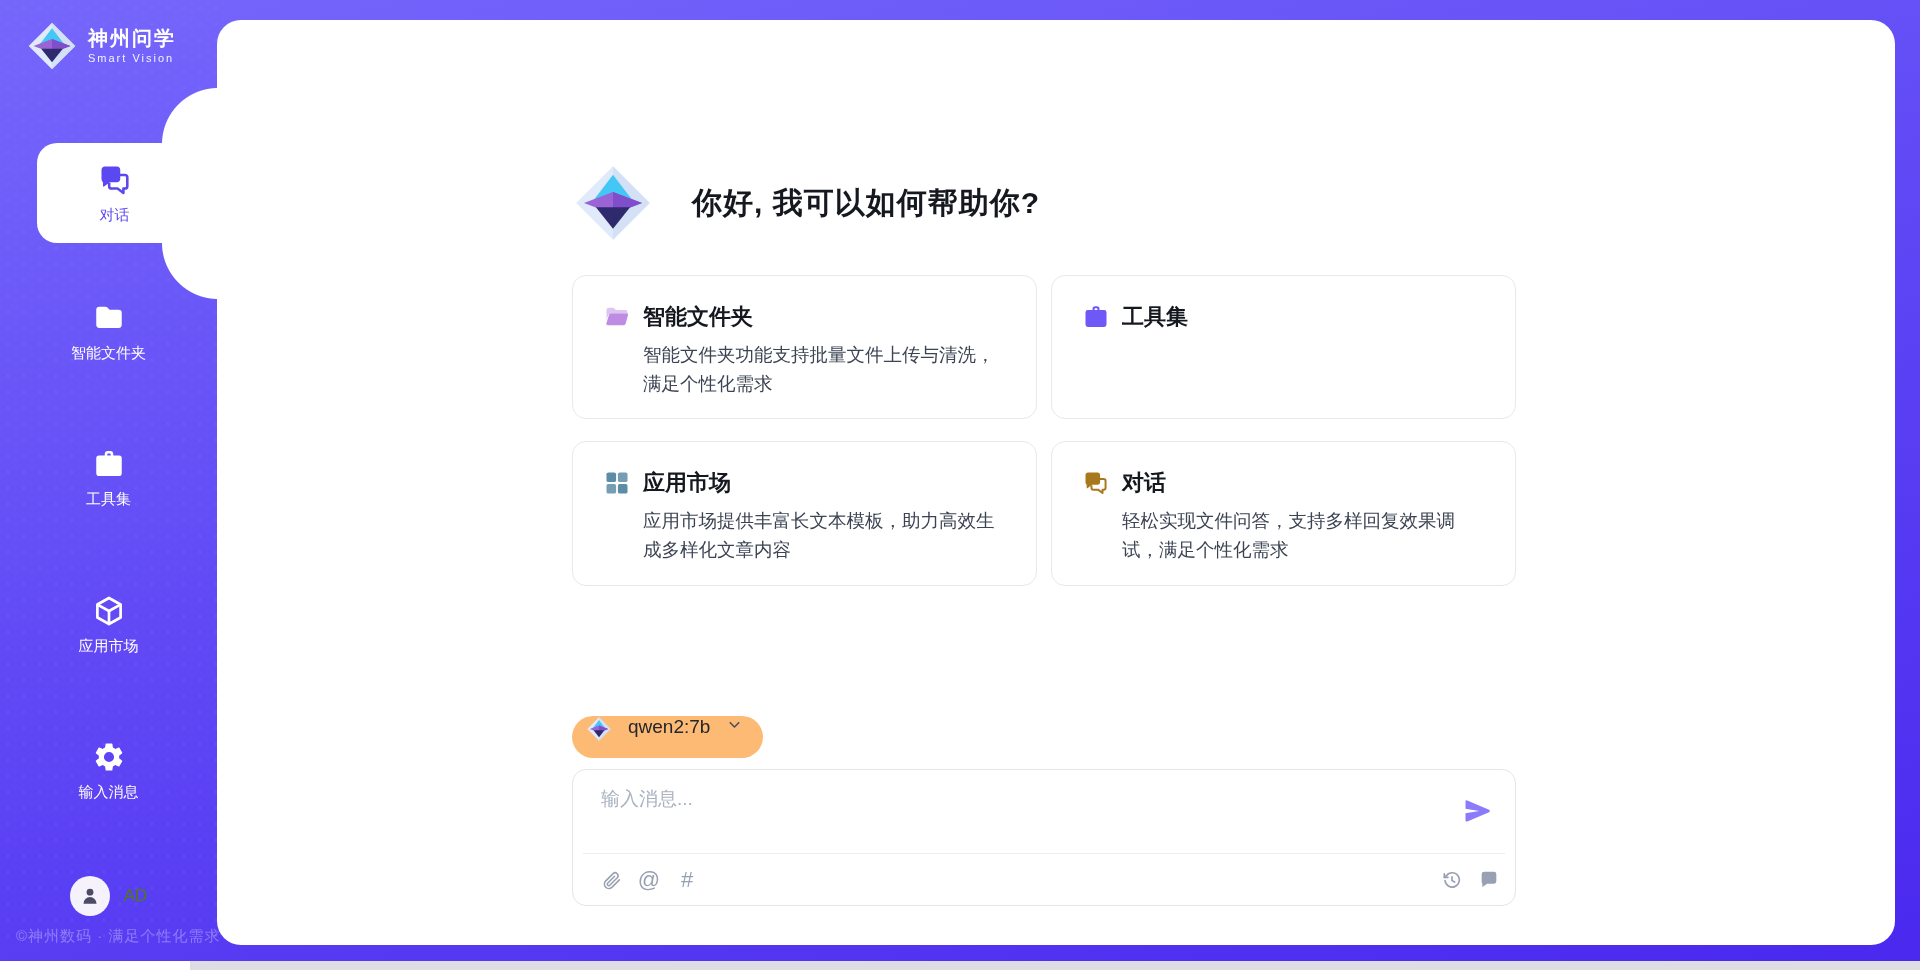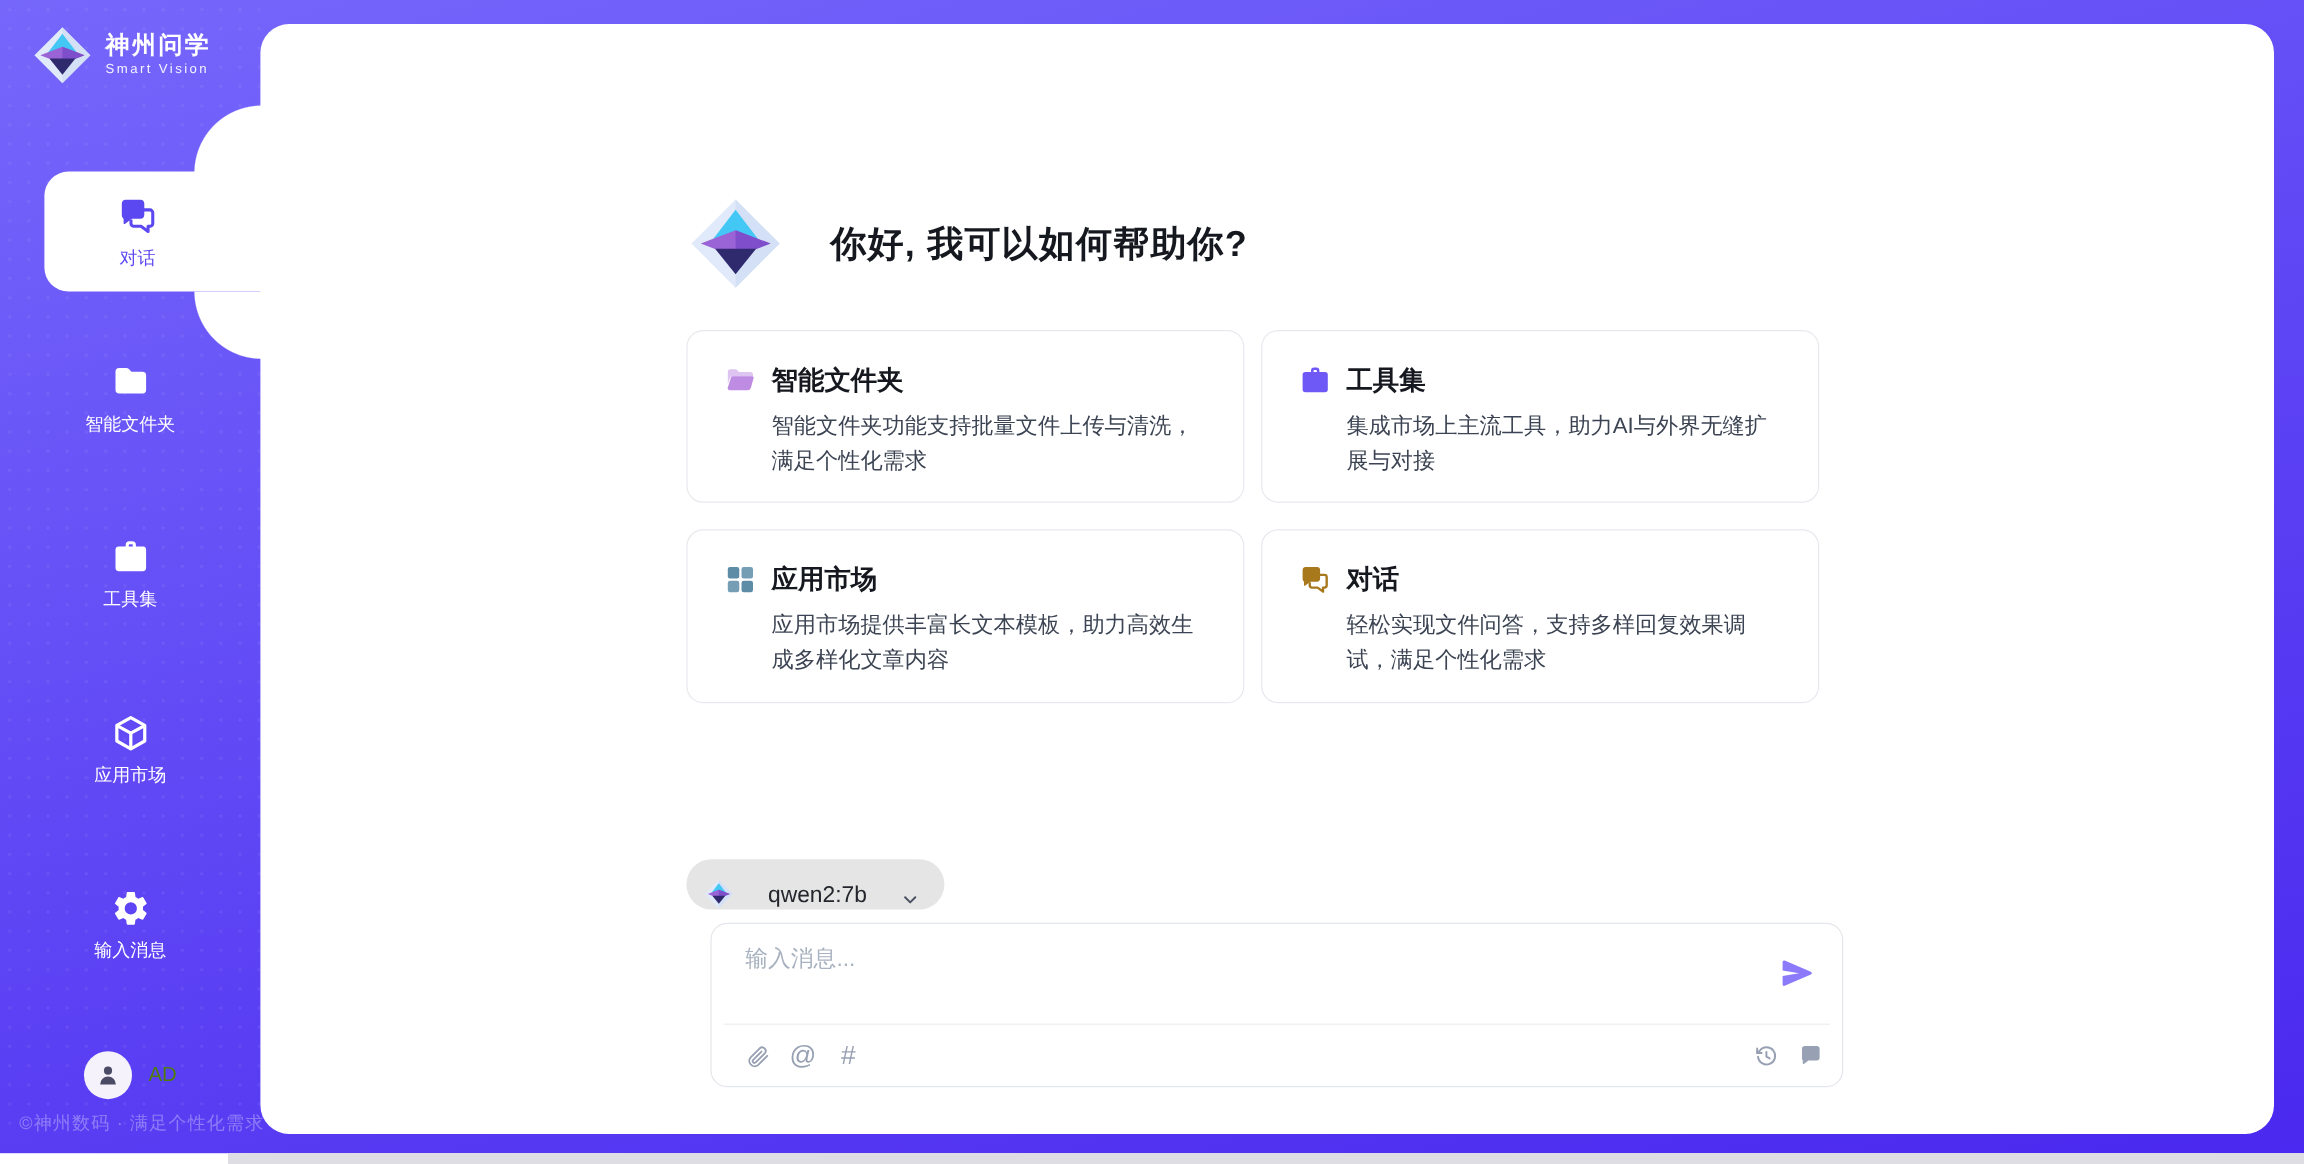--- a/index.html
+++ b/index.html
@@ -72,30 +72,30 @@
     padding:26px 28px 20px 30px; cursor:pointer; position:relative;
   }
   .card-head{ display:flex; align-items:center; gap:12px; }
   .card-icon{ width:28px; height:28px; flex:0 0 28px; display:inline-flex; }
   .card-icon svg{ width:28px; height:28px; }
   .card-title{ font-size:22px; font-weight:bold; color:#15181e; }
   .card-desc{ margin:9px 0 0 40px; font-size:18.5px; line-height:1.55; color:#3c4453; max-width:372px; }
 
   .model-chip{
     position:absolute; left:0; top:696px; height:42px;
-    display:inline-flex; align-items:flex-end; gap:28px;
-    background:#e5e5e5; border-radius:21px; padding:0 20px 0 14px; cursor:pointer;
+    display:inline-flex; align-items:flex-start; gap:16px;
+    background:#fdba74; border-radius:21px; padding:0 20px 0 14px; cursor:pointer;
   }
   .model-chip .logo{ width:26px; height:26px; }
   .model-name{ font-size:19px; color:#23262c; }
   .model-chip .chev{ width:17px; height:17px; }
 
   .composer{
     position:absolute; left:0; top:749px; width:944px; height:137px;
-    border:1px solid #e3e6ea; border-radius:14px; background:#fff;margin-left:20px;
+    border:1px solid #e3e6ea; border-radius:14px; background:#fff;
   }
   .composer textarea{
     position:absolute; left:28px; top:16px; width:820px; height:58px;
     border:none; outline:none; resize:none; font-size:19px; color:#333;
     font-family:inherit; background:transparent;
   }
   .composer textarea::placeholder{ color:#a9b2c0; }
   .composer .divider{ position:absolute; left:10px; right:10px; top:83px; height:1px; background:#eceef1; }
   .send-btn{ position:absolute; right:22px; top:26px; width:30px; height:30px; cursor:pointer; color:#8b7bfa; }
   .send-btn svg{ width:30px; height:30px; }
@@ -262,21 +262,20 @@
 
       <div class="card">
         <div class="card-head">
           <span class="card-icon" style="color:#6e59f6">
             <svg viewBox="0 0 24 24">
                 <use href="#g-briefcase"></use>
               </svg>
           </span>
           <span class="card-title">工具集</span>
         </div>
-        <div class="card-desc">集成市场上主流工具，助力AI与外界无缝扩展与对接</div>
       </div>
 
       <div class="card">
         <div class="card-head">
           <span class="card-icon" style="color:#5d8ca7">
             <svg viewBox="0 0 24 24">
                 <use href="#g-grid"></use>
               </svg>
           </span>
           <span class="card-title">应用市场</span>

